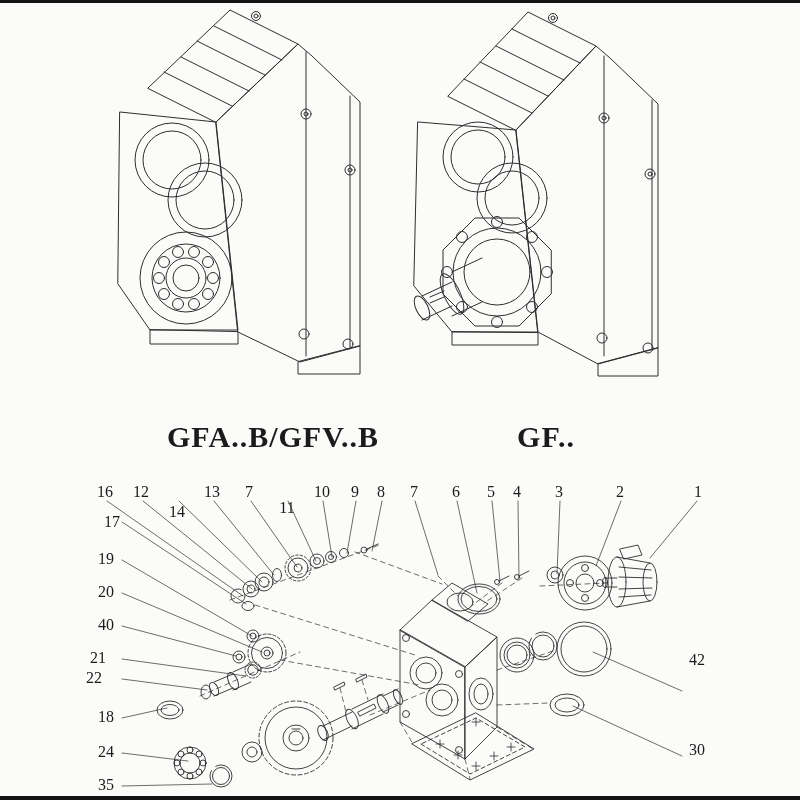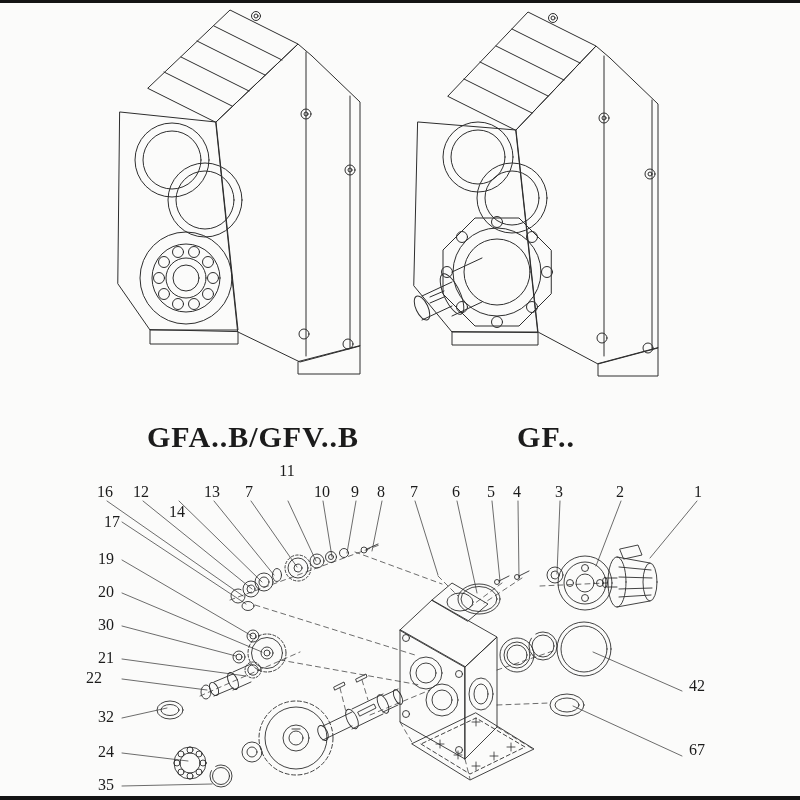--- a/index.html
+++ b/index.html
@@ -393,44 +393,44 @@
           <line x1="494" y1="752" x2="494" y2="760"></line>
         <line x1="507" y1="747" x2="515" y2="747"></line>
           <line x1="511" y1="743" x2="511" y2="751"></line>
         <line x1="472" y1="722" x2="480" y2="722"></line>
           <line x1="476" y1="718" x2="476" y2="726"></line>
       </g>
     </g>
   </g>
 </svg>
 
-<div class="model-label" style="left:253px;top:420px">GFA..B/GFV..B</div>
+<div class="model-label" style="left:273px;top:420px">GFA..B/GFV..B</div>
 <div class="model-label" style="left:546px;top:420px">GF..</div>
 
 <div class="part-num" style="left:105px;top:484px">16</div>
 <div class="part-num" style="left:141px;top:484px">12</div>
 <div class="part-num" style="left:177px;top:504px">14</div>
 <div class="part-num" style="left:212px;top:484px">13</div>
 <div class="part-num" style="left:249px;top:484px">7</div>
-<div class="part-num" style="left:287px;top:463px">11</div>
+<div class="part-num" style="left:287px;top:500px">11</div>
 <div class="part-num" style="left:322px;top:484px">10</div>
 <div class="part-num" style="left:355px;top:484px">9</div>
 <div class="part-num" style="left:381px;top:484px">8</div>
 <div class="part-num" style="left:414px;top:484px">7</div>
 <div class="part-num" style="left:456px;top:484px">6</div>
 <div class="part-num" style="left:491px;top:484px">5</div>
 <div class="part-num" style="left:517px;top:484px">4</div>
 <div class="part-num" style="left:559px;top:484px">3</div>
 <div class="part-num" style="left:620px;top:484px">2</div>
 <div class="part-num" style="left:698px;top:484px">1</div>
 
 <div class="part-num" style="left:112px;top:514px">17</div>
 <div class="part-num" style="left:106px;top:551px">19</div>
 <div class="part-num" style="left:106px;top:584px">20</div>
-<div class="part-num" style="left:106px;top:617px">30</div>
-<div class="part-num" style="left:106px;top:650px">21</div>
+<div class="part-num" style="left:106px;top:617px">40</div>
+<div class="part-num" style="left:98px;top:650px">21</div>
 <div class="part-num" style="left:94px;top:670px">22</div>
-<div class="part-num" style="left:106px;top:709px">32</div>
+<div class="part-num" style="left:106px;top:709px">18</div>
 <div class="part-num" style="left:106px;top:744px">24</div>
 <div class="part-num" style="left:106px;top:777px">35</div>
 
-<div class="part-num" style="left:697px;top:678px">42</div>
-<div class="part-num" style="left:697px;top:742px">67</div>
+<div class="part-num" style="left:697px;top:652px">42</div>
+<div class="part-num" style="left:697px;top:742px">30</div>
 
 </body></html>

